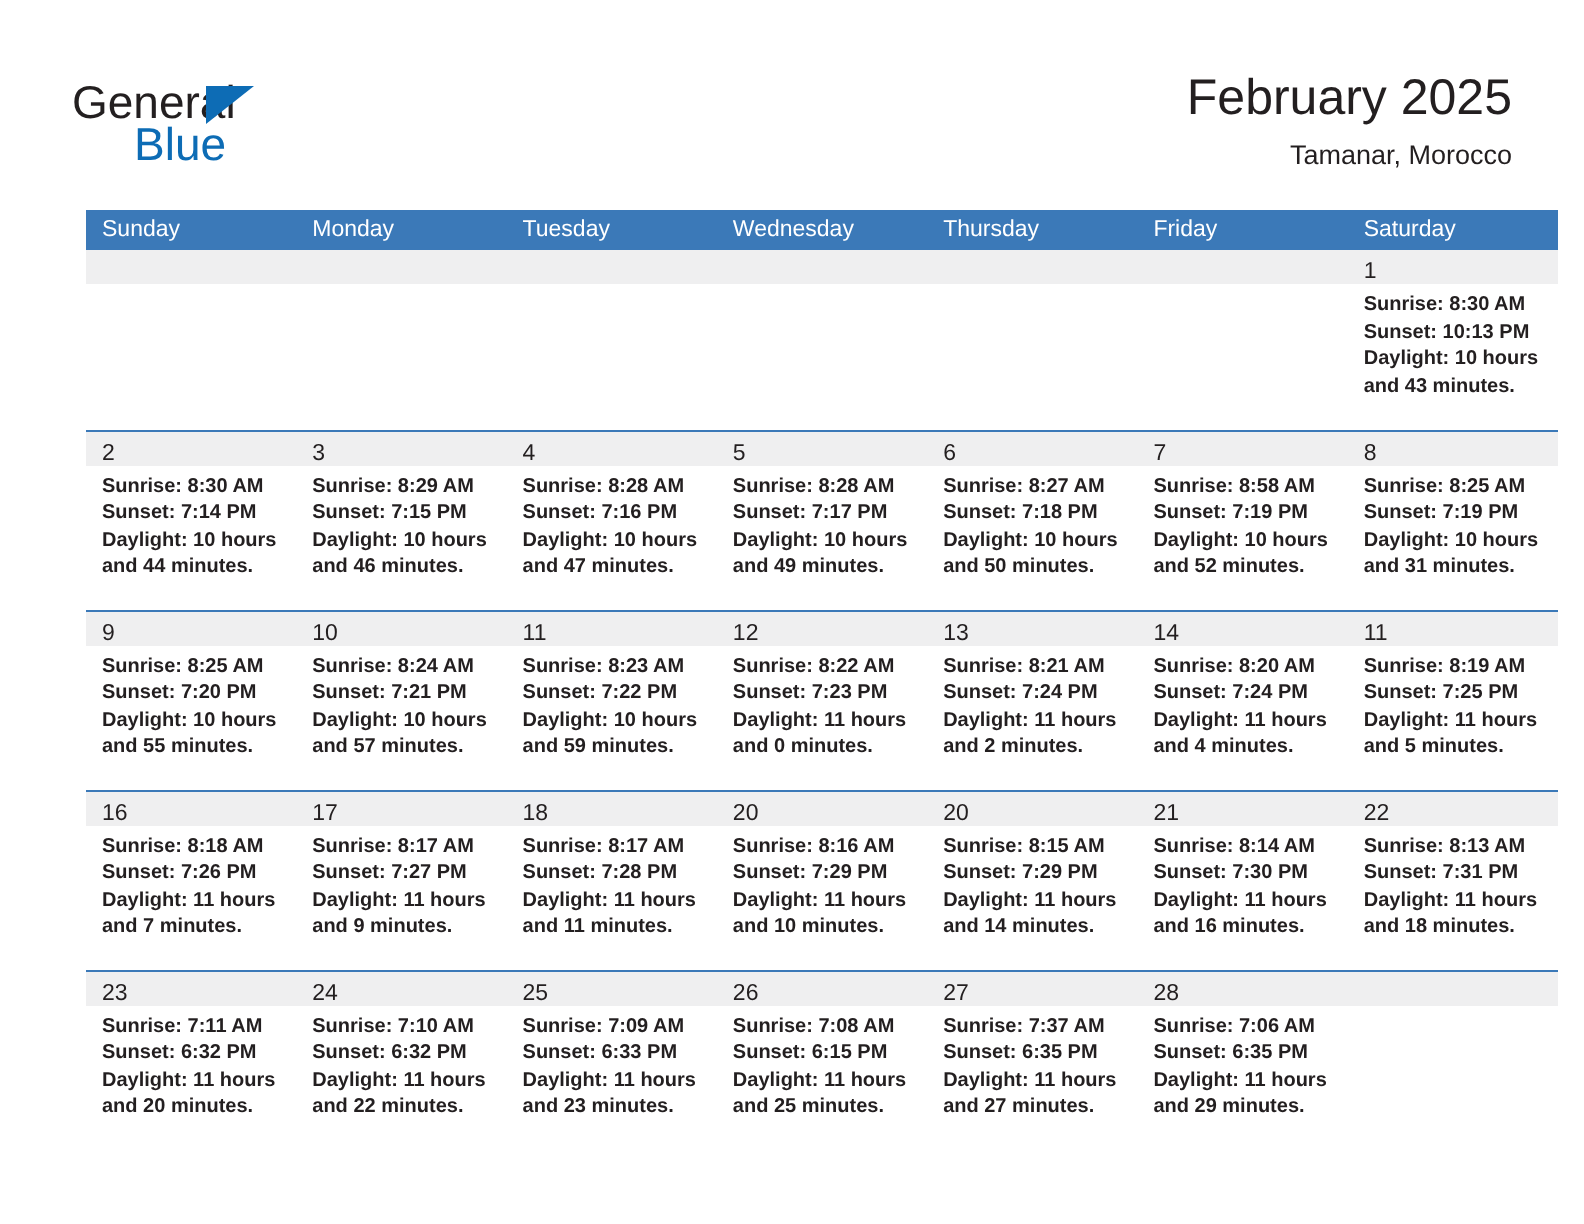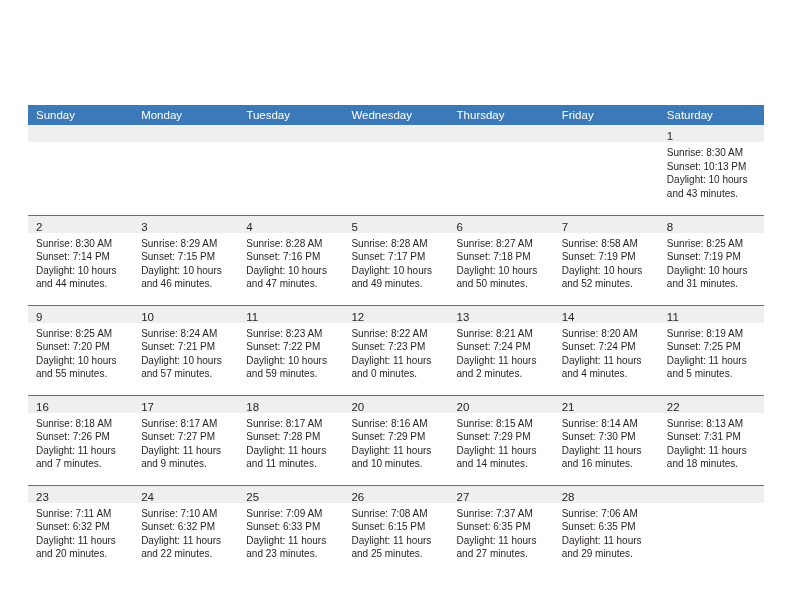--- a/index.html
+++ b/index.html
@@ -88,20 +88,21 @@
   .cal {
     position: absolute;
     left: 28px;
     top: 105px;
     width: 736px;
   }
   table.grid {
     border-collapse: collapse;
     table-layout: fixed;
     width: 736px;
+    margin-left: 15px;
   }
   table.grid th {
     background: #3b79b8;
     color: #ffffff;
     font-size: 11.5px;
     font-weight: normal;
     text-align: left;
     padding: 4px 0 4px 8px;
     height: 19px;
     box-sizing: border-box;
@@ -128,36 +129,51 @@
     padding: 1px 0 0 8px;
     box-sizing: border-box;
   }
   .daynum {
     font-size: 11.5px;
     color: #231f20;
     line-height: 15px;
   }
   .cell-body {
     padding: 4px 7px 0 8px;
+    font-weight: bold;
   }
   .info-line {
     font-size: 10px;
     line-height: 13.6px;
     color: #231f20;
     white-space: nowrap;
   }
   td.empty .daynum-band {
     background: #efeff0;
   }
 </style>
 </head>
 <body>
 
 <div class="page">
 
+  <div class="top">
+
+    <div class="logo">
+      <span class="logo-general">General</span>
+      <span class="logo-tri"></span>
+      <span class="logo-blue">Blue</span>
+    </div>
+
+    <div class="title-wrap">
+      <div class="cal-title">February 2025</div>
+      <div class="cal-sub">Tamanar, Morocco</div>
+    </div>
+
+  </div>
 
   <div class="cal">
     <table class="grid">
       <thead>
         <tr>
           <th>Sunday</th>
           <th>Monday</th>
           <th>Tuesday</th>
           <th>Wednesday</th>
           <th>Thursday</th>

